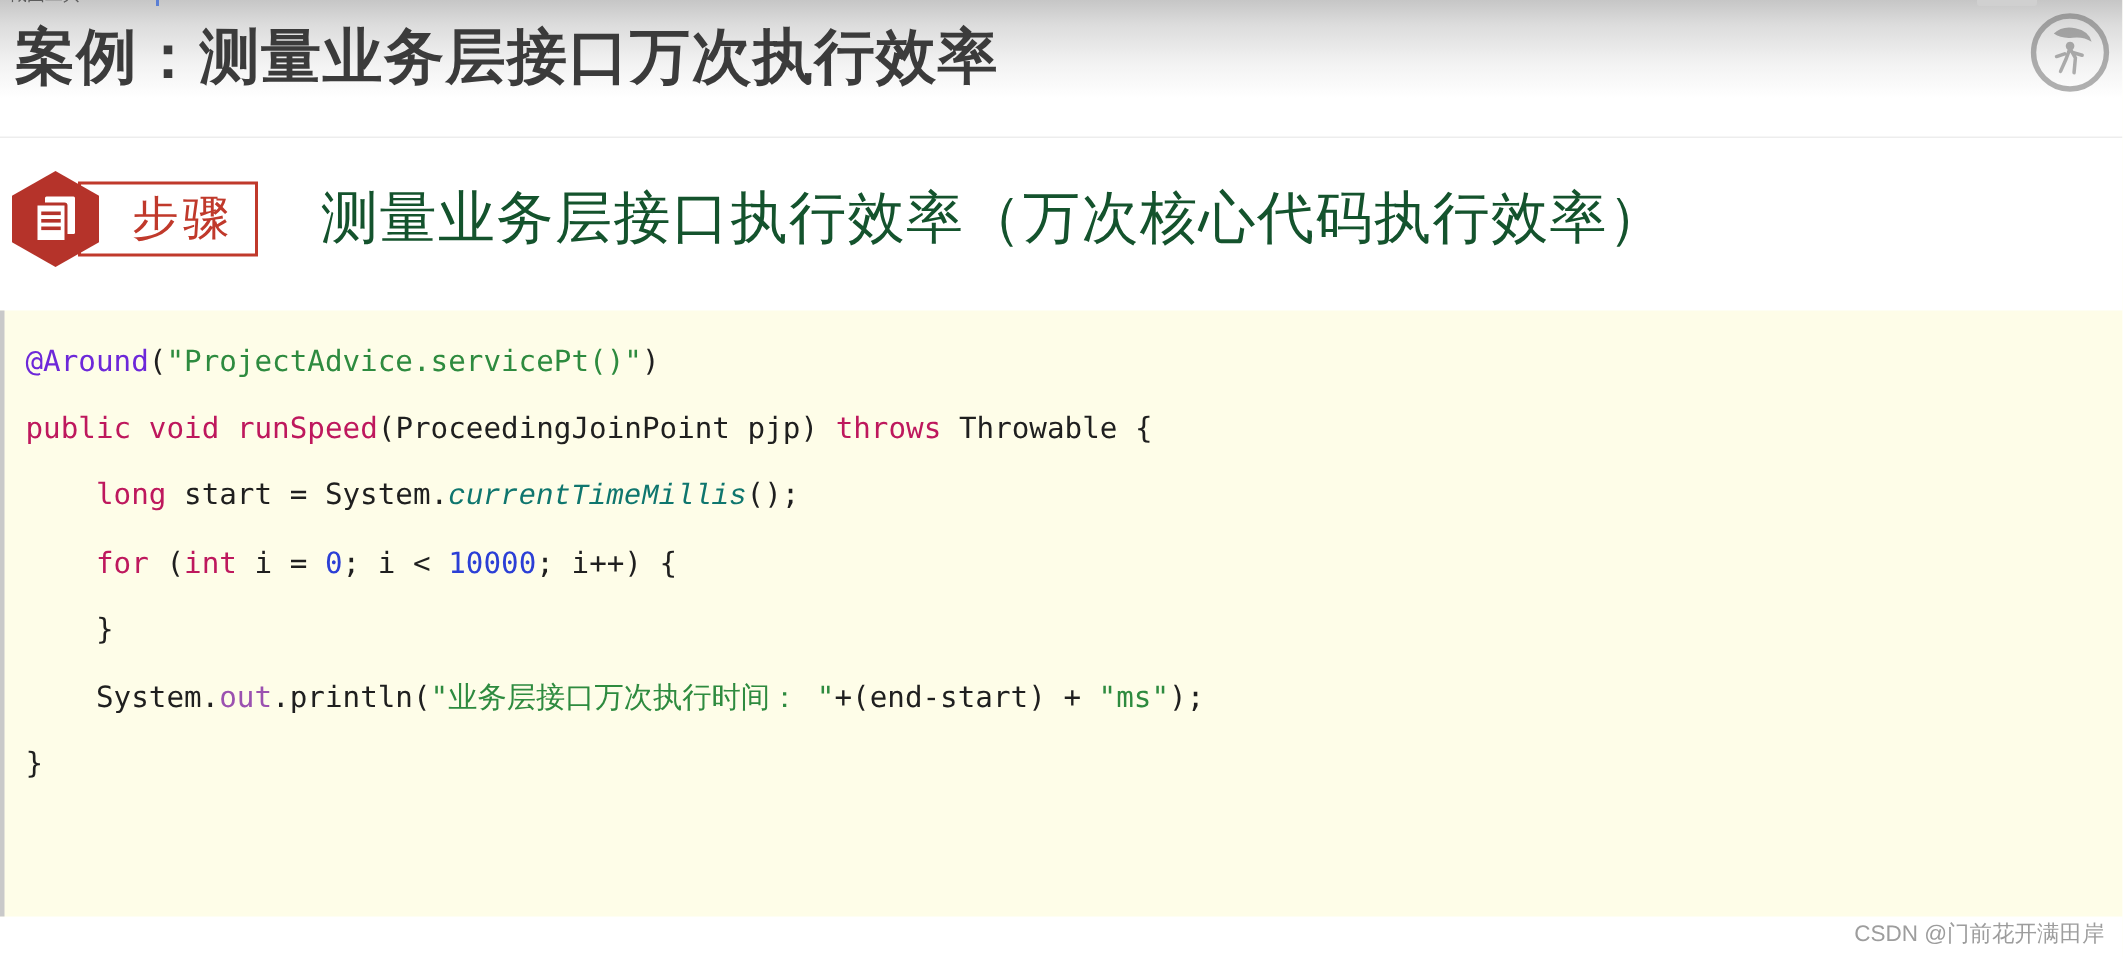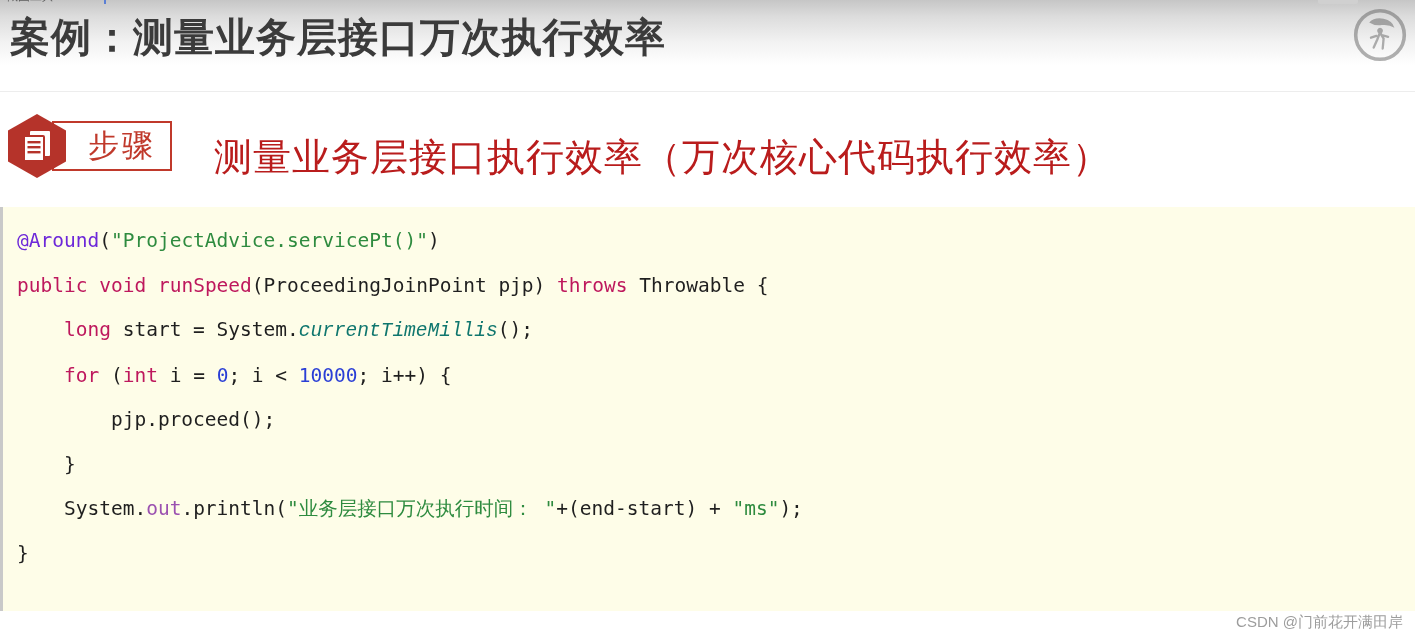--- a/index.html
+++ b/index.html
@@ -124,23 +124,23 @@
   .hex-label-text {
     font-size: 31px;
     color: #c0392b;
     letter-spacing: 3px;
     white-space: nowrap;
     font-family: "Liberation Sans", sans-serif;
   }
   .step-heading {
     position: absolute;
     left: 208px;
-    top: 20px;
+    top: 8px;
     font-size: 38px;
-    color: #b91c1c;
+    color: #14532d;
     white-space: nowrap;
     letter-spacing: 1px;
     font-family: Liberation Serif, serif;
   }
 
   
   .code-block {
     position: absolute;
     top: 207px;
     left: 0;
@@ -217,20 +217,19 @@
   </div>
   <div class="step-heading">测量业务层接口执行效率（万次核心代码执行效率）</div>
 </div>
 
 <div class="code-block">
   <div id="code-lines">
       <div class="code-line"><span></span><span class="tok-anno">@Around</span><span class="tok-plain">(</span><span class="tok-str">"ProjectAdvice.servicePt()"</span><span class="tok-plain">)</span></div>
       <div class="code-line"><span></span><span class="tok-kw">public</span><span class="tok-plain"> </span><span class="tok-kw">void</span><span class="tok-plain"> </span><span class="tok-kw">runSpeed</span><span class="tok-plain">(ProceedingJoinPoint pjp) </span><span class="tok-kw">throws</span><span class="tok-plain"> Throwable {</span></div>
       <div class="code-line"><span>    </span><span class="tok-kw">long</span><span class="tok-plain"> start = System.</span><span class="tok-ital">currentTimeMillis</span><span class="tok-plain">();</span></div>
       <div class="code-line"><span>    </span><span class="tok-kw">for</span><span class="tok-plain"> (</span><span class="tok-kw">int</span><span class="tok-plain"> i = </span><span class="tok-num">0</span><span class="tok-plain">; i &lt; </span><span class="tok-num">10000</span><span class="tok-plain">; i++) {</span></div>
-      <div class="code-line"><span>        </span><span class="tok-plain">pjp.proceed();</span></div>
       <div class="code-line"><span>    </span><span class="tok-plain">}</span></div>
       <div class="code-line"><span>    </span><span class="tok-plain">System.</span><span class="tok-field">out</span><span class="tok-plain">.println(</span><span class="tok-str">"业务层接口万次执行时间： "</span><span class="tok-plain">+(end-start) + </span><span class="tok-str">"ms"</span><span class="tok-plain">);</span></div>
       <div class="code-line"><span></span><span class="tok-plain">}</span></div>
     </div>
 </div>
 
 <div class="watermark">CSDN @门前花开满田岸</div>
 
 </body></html>

